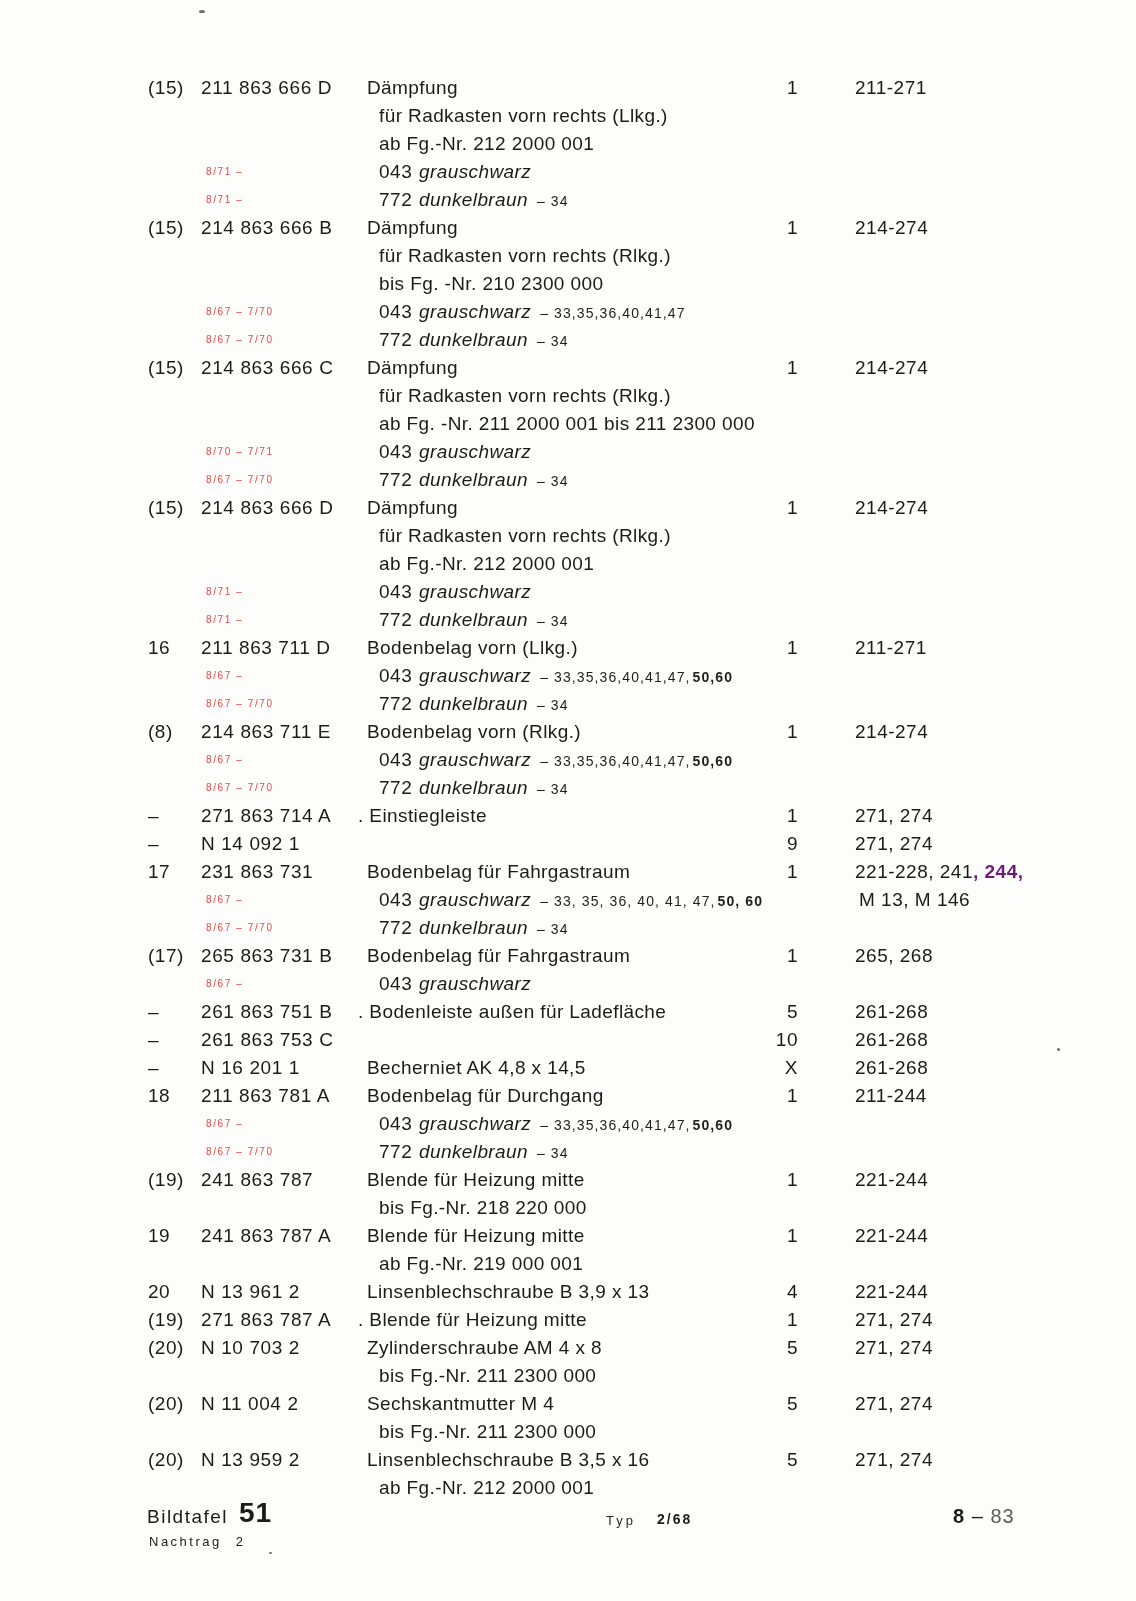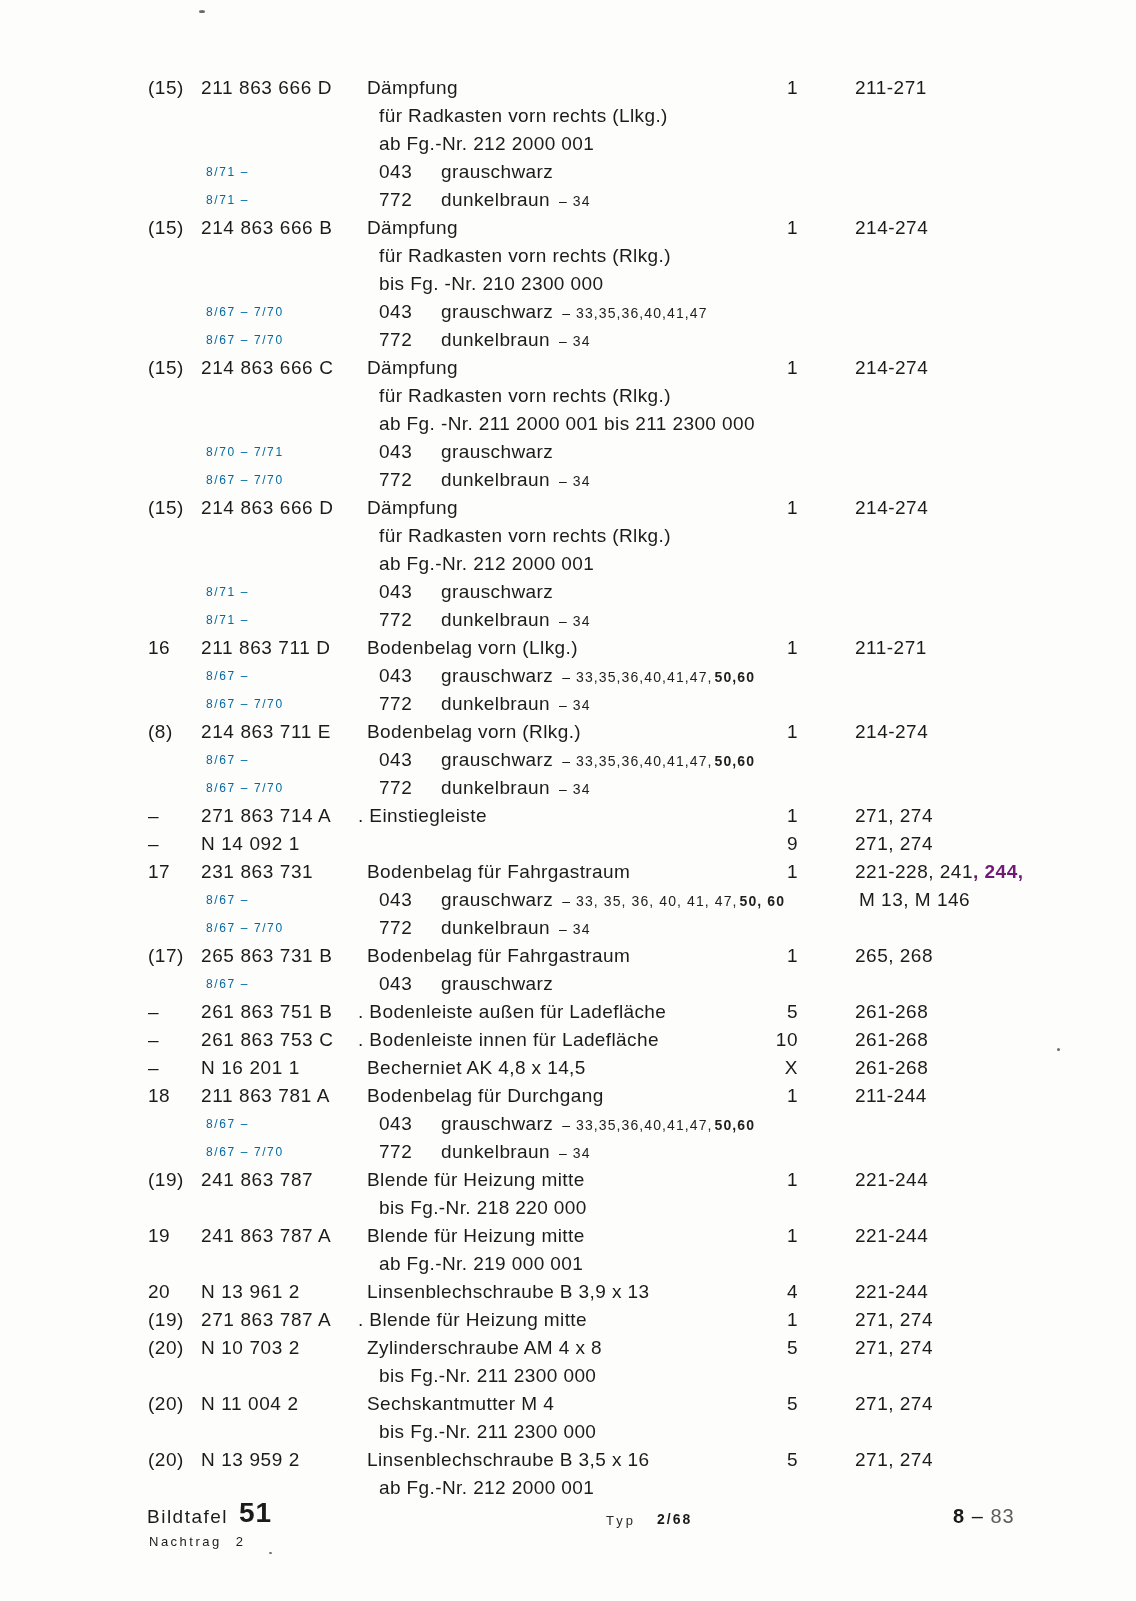--- a/index.html
+++ b/index.html
@@ -9,27 +9,27 @@
     font-family:"Liberation Sans", sans-serif;
     color:#1b1b1b;
     overflow:hidden;
   }
   .page{position:absolute;inset:0;}
   
   .line{position:absolute;left:0;width:100%;height:28px;line-height:28px;font-size:19px;}
   .line > span, .line > div{position:absolute;top:0;height:28px;line-height:28px;white-space:nowrap;}
   .pos   {left:148px;letter-spacing:.5px;}
   .part  {left:201px;letter-spacing:.6px;}
-  .date  {left:206px;font-size:12px;letter-spacing:1.6px;color:#0369a1;text-align:center;}
+  .date  {left:206px;font-size:10px;letter-spacing:1.6px;color:#ef4444;text-align:center;}
   .desc  {left:367px;letter-spacing:.4px;}
   .desc.dot{left:358px;}
   .sub   {left:379px;letter-spacing:.4px;}
   .colorline{left:379px;}
   .code  {display:inline-block;min-width:34px;letter-spacing:.5px;}
-  .cname {margin-left:28px;letter-spacing:.4px;}
+  .cname {margin-left:6px;letter-spacing:.4px;font-style:italic;}
   .csuf  {margin-left:9px;font-size:14px;letter-spacing:1.1px;color:#1e1e1e;}
   .csufb {font-weight:700;letter-spacing:1.1px;}
   .qty   {left:740px;width:58px;text-align:right;letter-spacing:.5px;}
   .models{left:843px;letter-spacing:.5px;margin-left:12px;}
   .models.m2{left:847px;}
   .mfaint{color:#701a75;font-weight:bold;}
   
   .footer-item{position:absolute;height:28px;line-height:28px;white-space:nowrap;}
   .f-bildtafel{left:147px;top:1503px;font-size:19px;letter-spacing:1.5px;}
   .f-platenum {left:239px;top:1499px;font-size:28px;font-weight:700;letter-spacing:1px;}
@@ -206,21 +206,20 @@
       <div class="line" style="top: 998px;">
         <span class="pos">–</span>
         <span class="part">261 863 751 B</span>
         <span class="desc dot">. Bodenleiste außen für Ladefläche</span>
         <span class="qty">5</span>
         <span class="models">261-268</span>
       </div>
       <div class="line" style="top: 1026px;">
         <span class="pos">–</span>
         <span class="part">261 863 753 C</span>
-        <span class="desc dot">. Bodenleiste innen für Ladefläche</span>
         <span class="qty">10</span>
         <span class="models">261-268</span>
       </div>
       <div class="line" style="top: 1054px;">
         <span class="pos">–</span>
         <span class="part">N 16 201 1</span>
         <span class="desc">Becherniet AK 4,8 x 14,5</span>
         <span class="qty">X</span>
         <span class="models">261-268</span>
       </div>

